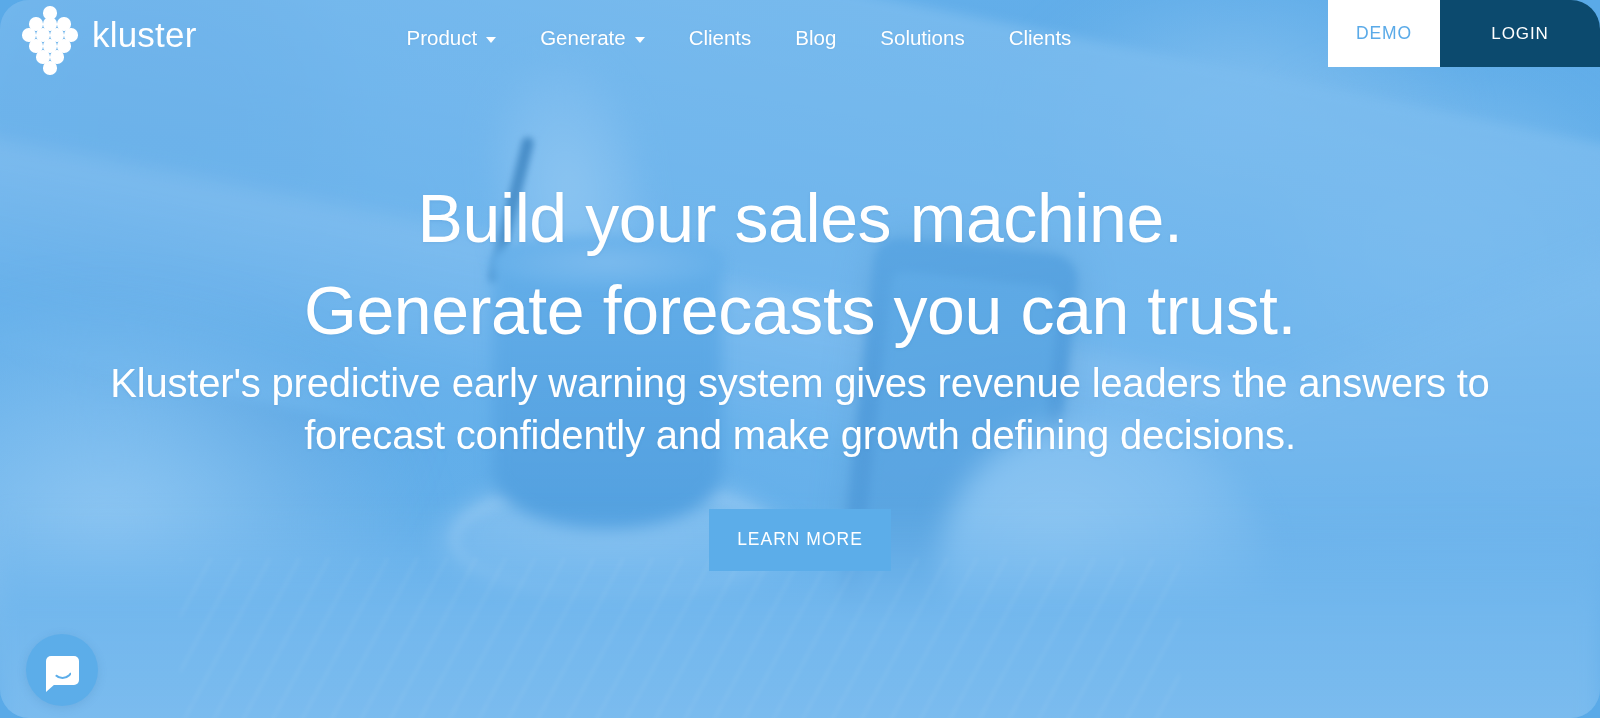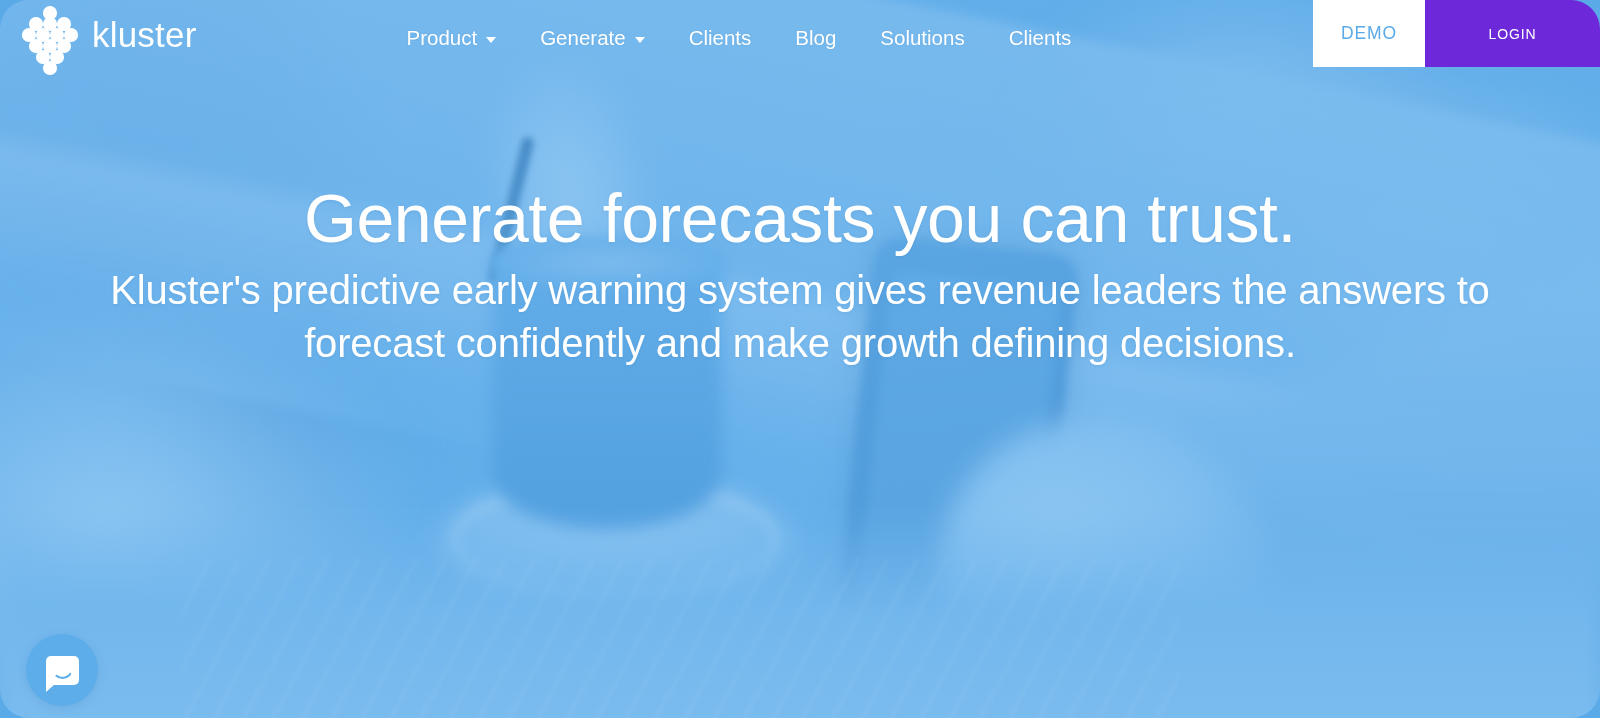--- a/index.html
+++ b/index.html
@@ -253,24 +253,24 @@
     width:112px;
     background:#ffffff;
     color:#5aaae8;
     font-size:17.5px;
     letter-spacing:.9px;
     display:flex; align-items:center; justify-content:center;
     cursor:pointer;
     font-weight:400;
   }
   .btn-login {
-    width:175px;
-    background:#6d28d9;
-    color:#ffffff;
-    font-size:14px;
+    width:160px;
+    background:#0c4a6e;
+    color:#ffffff;
+    font-size:17px;
     letter-spacing:.9px;
     display:flex; align-items:center; justify-content:center;
     cursor:pointer;
     font-weight:400;
   }
 
   
   .hero-content {
     position:absolute; left:0; top:0;
     width:1600px; height:718px;
@@ -429,23 +429,25 @@
     </nav>
 
     <div class="header-actions">
       <div class="btn-demo">DEMO</div>
       <div class="btn-login">LOGIN</div>
     </div>
   </div>
 
   <div class="hero-content">
     <h1 class="hero-h1">
+      <span class="line">Build your sales machine.</span>
       <span class="line">Generate forecasts you can trust.</span>
     </h1>
     <p class="hero-sub">Kluster's predictive early warning system gives revenue leaders the answers to forecast confidently and make growth defining decisions.</p>
+    <div class="hero-cta">LEARN MORE</div>
   </div>
 
   <div class="chat-launcher">
     <div class="bubble">
       <div class="smile"></div>
     </div>
   </div>
 
 </div>
 

